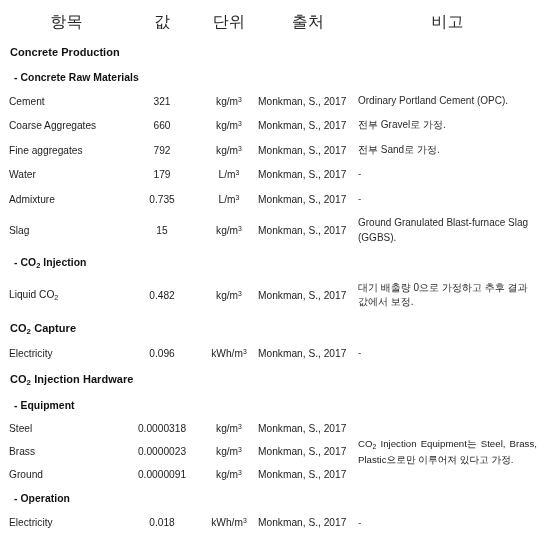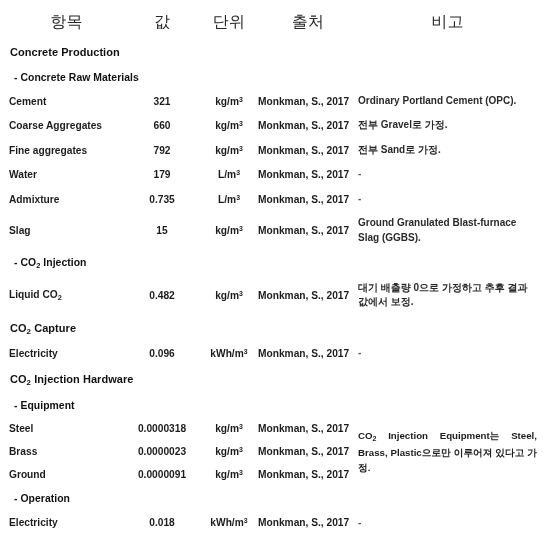--- a/index.html
+++ b/index.html
@@ -69,21 +69,21 @@
   tr.subsection td {
     font-weight: bold;
     font-size: 10.4px;
     color: #111111;
     padding: 6px 0 5px 5px;
     letter-spacing: .05px;
     margin-left: 48px;
   }
 
   
-  tr.data td { padding: 5px 0 5px 0; font-weight: bold; }
+  tr.data td { padding: 5px 0 5px 0; }
 
   td.item   { text-align: left;   padding-left: 1px; }
   td.value  { text-align: center; margin-top: 40px; }
   td.unit   { text-align: center; }
   td.source { text-align: left; }
   td.note   { text-align: left; padding-left: 10px; color: #2a2a2a; font-size: 10px; line-height: 1.45; }
 
   td.note.dash { color: #555; }
 
   

